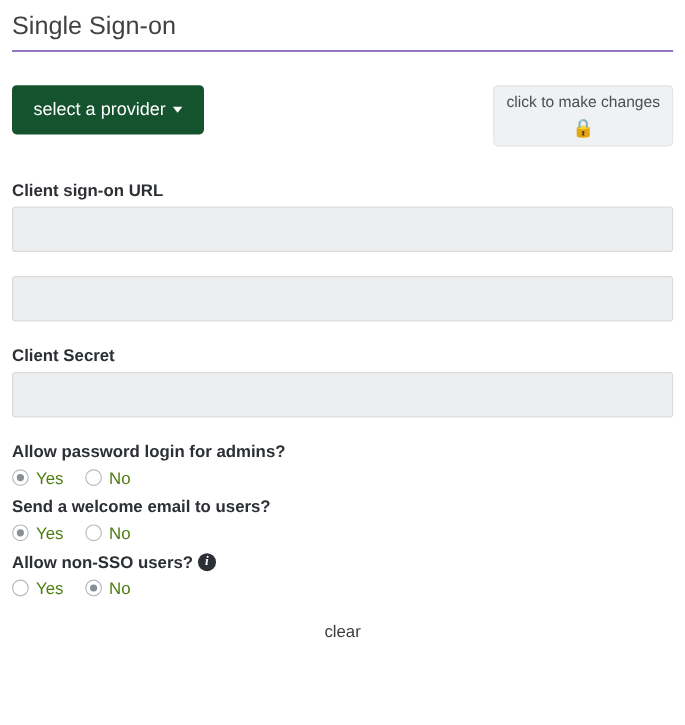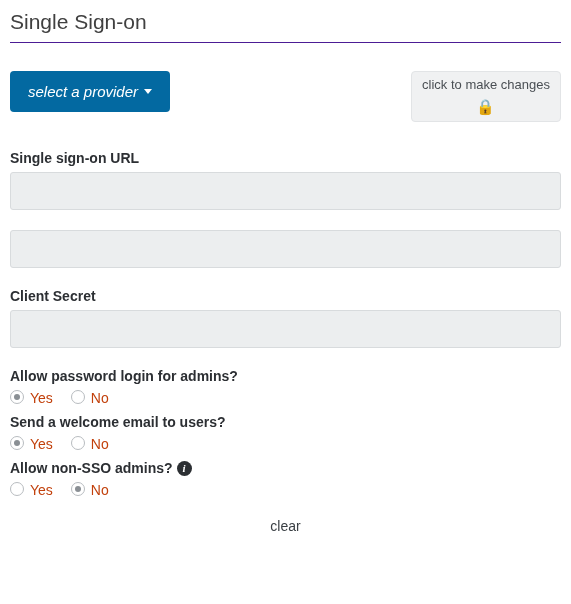--- a/index.html
+++ b/index.html
@@ -18,31 +18,30 @@
     border-bottom: 1px solid #4c1d95;
     margin-bottom: 28px;
   }
   .top-row {
     display: flex;
     justify-content: space-between;
     align-items: flex-start;
     margin-bottom: 28px;
   }
   .provider-btn {
-    background: #0369a1;
+    background: #14532d;
     color: #fff;
     border: none;
     border-radius: 4px;
     padding: 12px 18px;
     font-size: 15px;
     cursor: pointer;
     display: inline-flex;
     align-items: center;
     gap: 6px;
-    font-style: italic;
   }
   .provider-btn .caret {
     width: 0; height: 0;
     border-left: 4px solid transparent;
     border-right: 4px solid transparent;
     border-top: 5px solid #fff;
     display: inline-block;
   }
   .lock-btn {
     background: #f0f1f2;
@@ -88,24 +87,24 @@
     margin-bottom: 6px;
   }
   .radio-row {
     display: flex;
     align-items: center;
     gap: 18px;
     margin-bottom: 8px;
   }
   .radio-item {
     display: inline-flex;
-    align-items: flex-start;
+    align-items: center;
     gap: 6px;
     font-size: 14px;
-    color: #c2410c;
+    color: #4d7c0f;
   }
   .radio-dot {
     width: 14px; height: 14px;
     border: 1px solid #b8bcc0;
     border-radius: 50%;
     display: inline-flex;
     align-items: center;
     justify-content: center;
     background: #fff;
   }
@@ -163,21 +162,21 @@
     <span>select a provider</span>
     <span class="caret"></span>
   </button>
   <button class="lock-btn">
     <span>click to make changes</span>
     <span class="lock-icon">🔒</span>
   </button>
 </div>
 
 <div class="field-group">
-  <label class="field-label">Single sign-on URL</label>
+  <label class="field-label">Client sign-on URL</label>
   <input type="text" class="text-input" value="" style="">
 </div>
 
 <div class="field-group">
   <input type="text" class="text-input" value="" style="">
 </div>
 
 <div class="field-group">
   <label class="field-label">Client Secret</label>
   <input type="text" class="text-input" value="" style="">
@@ -206,21 +205,21 @@
     </label>
     <label class="radio-item">
       <span class="radio-dot"></span>
       <span>No</span>
     </label>
   </div>
 </div>
 
 <div class="radio-section">
   <div class="radio-label">
-    <span>Allow non-SSO admins?</span>
+    <span>Allow non-SSO users?</span>
     <span class="info-icon">i</span>
   </div>
   <div class="radio-row">
     <label class="radio-item">
       <span class="radio-dot"></span>
       <span>Yes</span>
     </label>
     <label class="radio-item">
       <span class="radio-dot selected"></span>
       <span>No</span>

